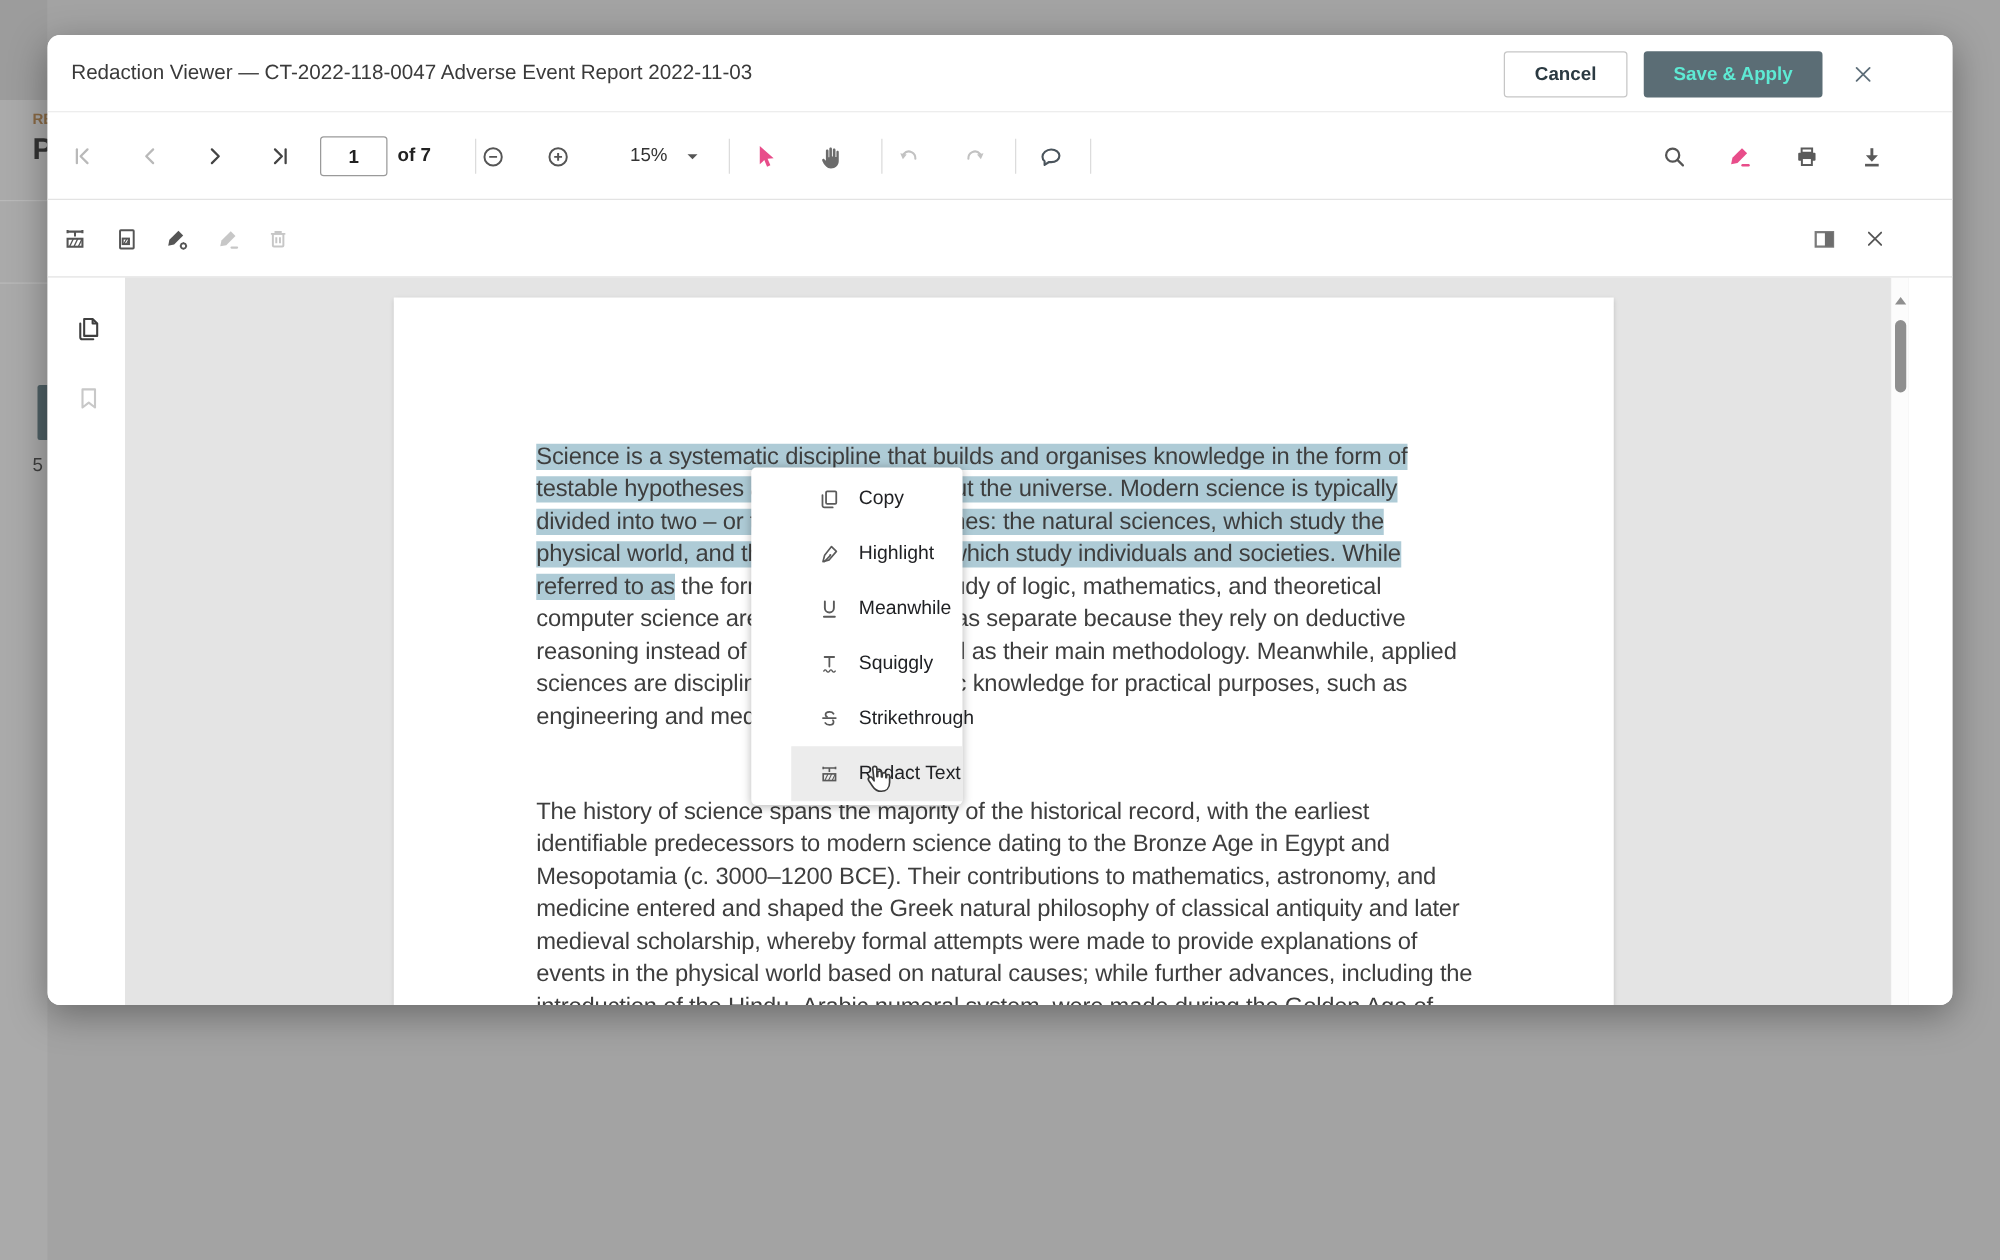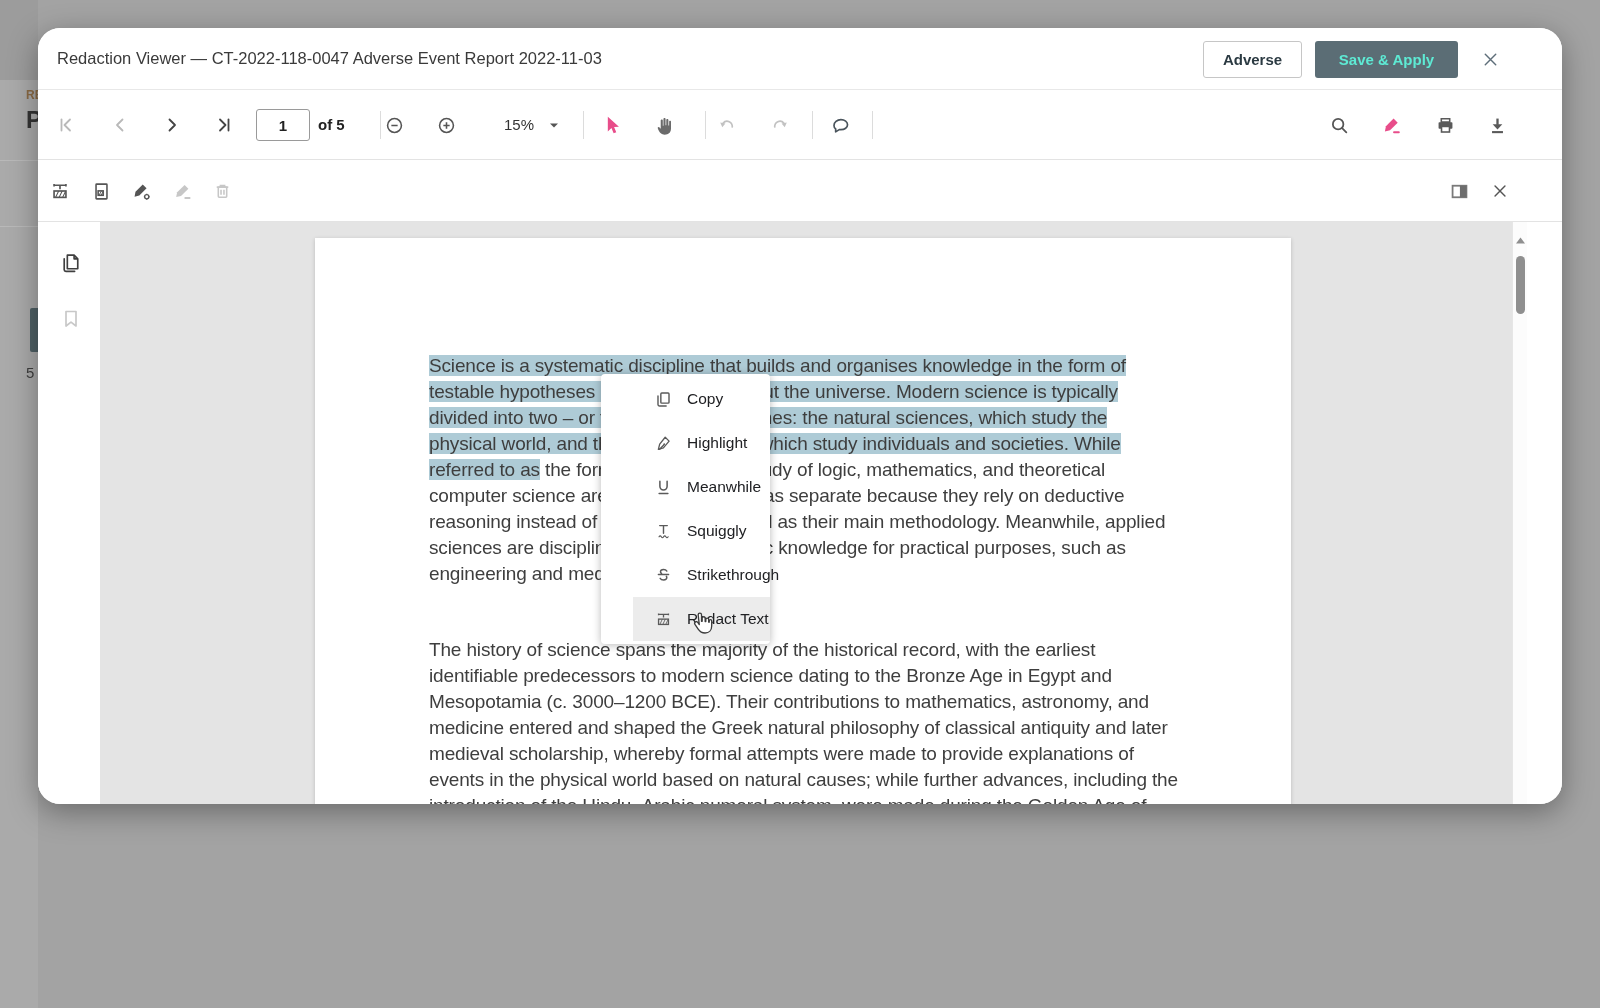--- a/index.html
+++ b/index.html
@@ -12,21 +12,21 @@
   .bg-strip .band-top { position:absolute; left:0; top:0; width:38px; height:80px; background:#9c9c9c; }
   .bg-hr { position:absolute; left:0; width:38px; height:1px; background:#b9b9b9; }
   .bg-re { position:absolute; left:26px; top:88px; font-size:12px; font-weight:700; color:#8a6a45; }
   .bg-p  { position:absolute; left:26px; top:106px; font-size:24px; font-weight:700; color:#333; }
   .bg-teal { position:absolute; left:30px; top:308px; width:8px; height:44px; background:#4f6065; border-radius:2px 0 0 2px; }
   .bg-num { position:absolute; left:26px; top:364px; font-size:15px; color:#3f3f3f; }
   .bg-close { position:absolute; left:1522px; top:37px; width:22px; height:22px; }
 
   
   .modal { position:absolute; left:38px; top:28px; width:1524px; height:776px;
-           background:#fff; border-radius:22px; overflow:hidden;
+           background:#fff; border-radius:10px; overflow:hidden;
            box-shadow:0 8px 30px rgba(0,0,0,.35); }
 
   .mheader { position:absolute; left:0; top:0; width:100%; height:62px; border-bottom:1px solid #e8e8e8; background:#fff; }
   .mtitle { position:absolute; left:19px; top:21px; font-size:16.5px; color:#3a3a3a; }
   .btn-cancel { position:absolute; left:1165px; top:13px; width:99px; height:37px; background:#fff;
                 border:1px solid #c6c6c6; border-radius:3px; font-size:15px; font-weight:700; color:#2b3a42;
                 display:flex; align-items:center; justify-content:center; cursor:pointer; }
   .btn-save { position:absolute; left:1277px; top:13px; width:143px; height:37px; background:#5b6d75;
               border:none; border-radius:3px; font-size:15px; font-weight:700; color:#5eead4;
               display:flex; align-items:center; justify-content:center; cursor:pointer; }
@@ -95,21 +95,21 @@
     <svg viewBox="0 0 20 20" width="22" height="22">
         <path d="M4.5 4.5l11 11M15.5 4.5l-11 11" stroke="#4a4a4a" stroke-width="1.7" stroke-linecap="round"></path>
       </svg>
   </div>
 </div>
 
 <div class="modal">
 
   <div class="mheader">
     <div class="mtitle">Redaction Viewer — CT-2022-118-0047 Adverse Event Report 2022-11-03</div>
-    <div class="btn-cancel">Adverse</div>
+    <div class="btn-cancel">Cancel</div>
     <div class="btn-save">Save &amp; Apply</div>
     <div class="mclose">
       <svg viewBox="0 0 20 20" width="19" height="19">
           <path d="M4.5 4.5l11 11M15.5 4.5l-11 11" stroke="#5e6e79" stroke-width="1.5" stroke-linecap="round"></path>
         </svg>
     </div>
   </div>
 
   <div class="tb1">
     <div class="tbi click" style="left:12px">
@@ -128,21 +128,21 @@
           <path d="M7.5 4.5L13 10l-5.5 5.5"></path>
         </svg>
     </div>
     <div class="tbi click" style="left:170px">
       <svg viewBox="0 0 20 20" width="20" height="20" fill="none" stroke="#444" stroke-width="1.8" stroke-linecap="round" stroke-linejoin="round">
           <path d="M6 4.5L11.5 10 6 15.5"></path>
           <path d="M14.5 4.5v11"></path>
         </svg>
     </div>
     <input class="pagebox" value="1" style="">
-    <div class="pagecount">of 5</div>
+    <div class="pagecount">of 7</div>
     <div class="tsep" style="left:342px"></div>
 
     <div class="tbi click" style="left:340px">
       <svg viewBox="0 0 20 20" width="21" height="21" fill="none" stroke="#555" stroke-width="1.5">
           <circle cx="10" cy="10" r="6.6"></circle>
           <path d="M7 10h6"></path>
         </svg>
     </div>
     <div class="tbi click" style="left:392px">
       <svg viewBox="0 0 20 20" width="21" height="21" fill="none" stroke="#555" stroke-width="1.5">

